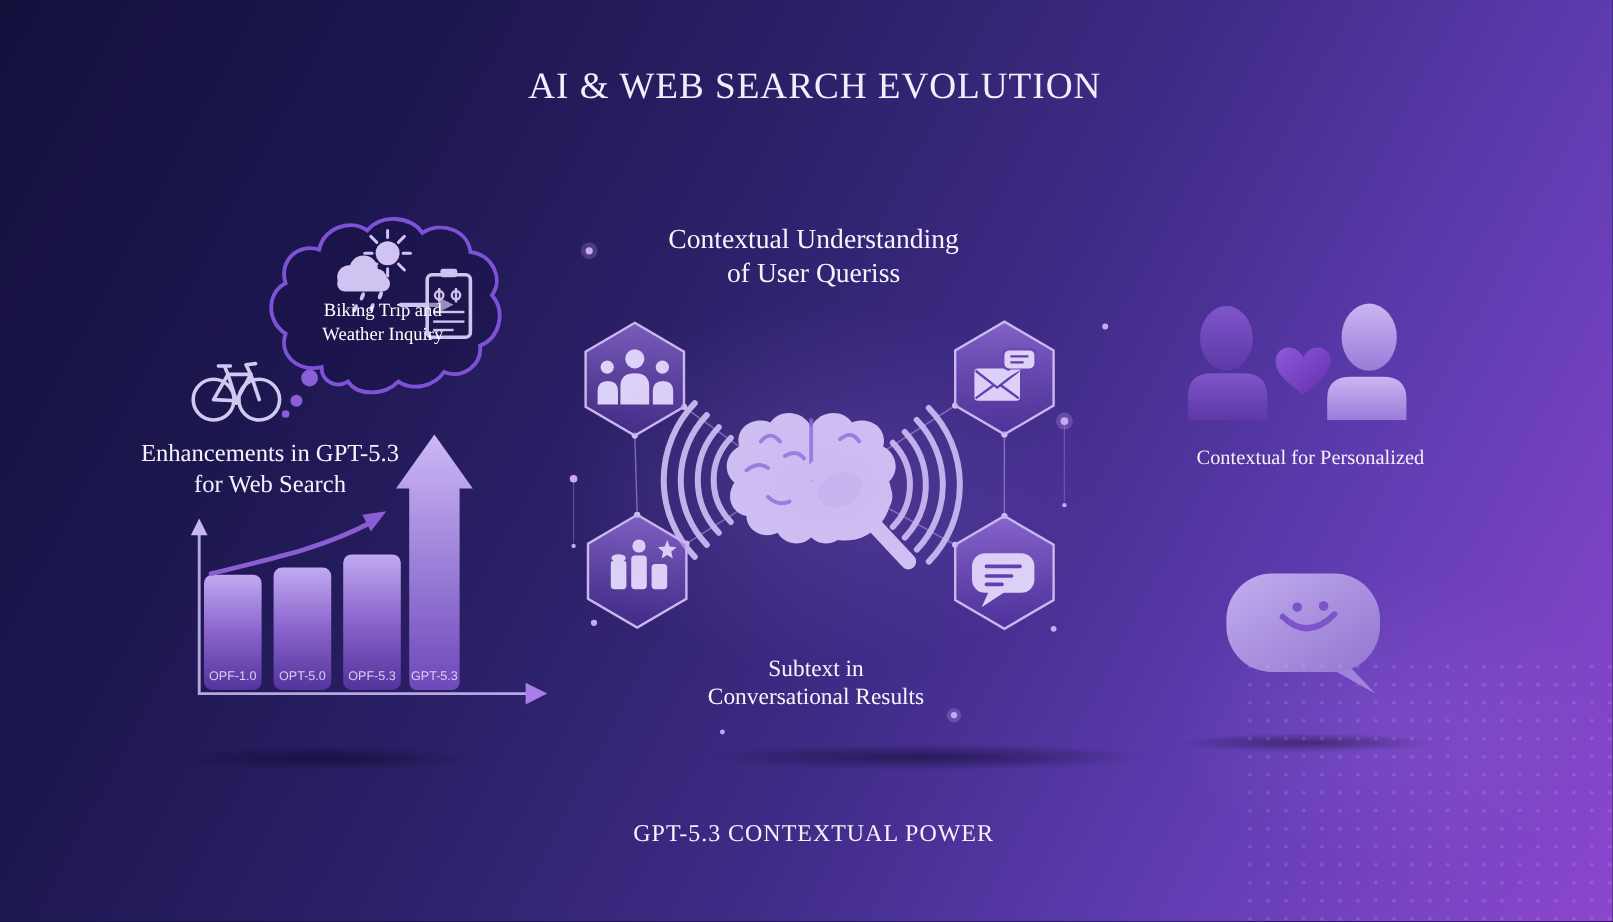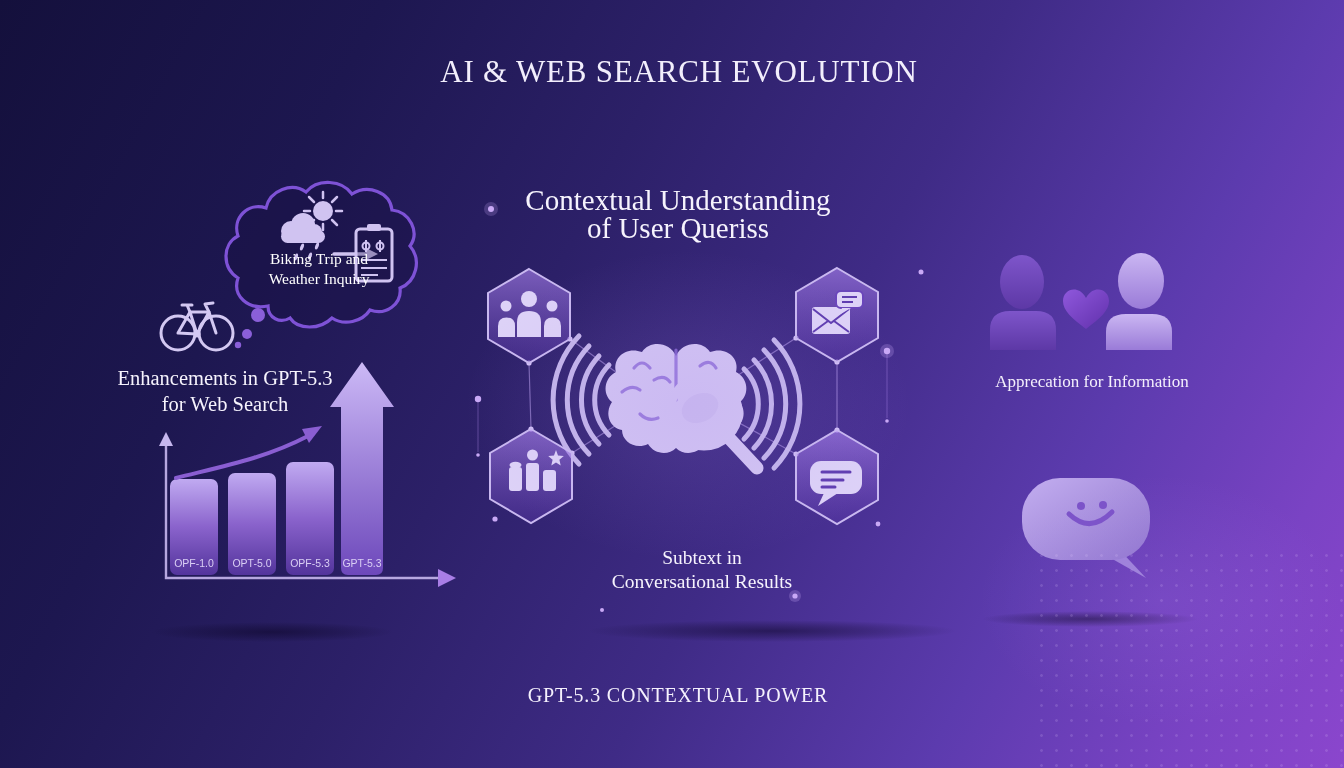--- a/index.html
+++ b/index.html
@@ -14,22 +14,22 @@
     background:radial-gradient(closest-side,rgba(190,140,255,.12),rgba(190,140,255,0) 70%);}
   .dotgrid{position:absolute;right:0;bottom:0;width:310px;height:220px;opacity:.45;pointer-events:none;
     background-image:radial-gradient(rgba(232,208,255,.35) 1.3px,transparent 1.5px);
     background-size:15px 15px;}
   .txt{position:absolute;text-align:center;transform:translateX(-50%);white-space:nowrap;font-family:Liberation Serif, serif;}
   .txt span{display:block;}
   #title{left:679px;top:54px;font-size:31px;letter-spacing:.8px;color:#f2eefc;}
   #footer-title{left:678px;top:684px;font-size:20px;letter-spacing:.8px;color:#f5f1fd;}
   #cloud-text{left:319px;top:249px;font-size:15.5px;line-height:20px;color:#ffffff;text-align:center;}
   #left-caption{left:225px;top:365px;font-size:20.5px;line-height:26px;color:#f6f3fd;}
-  #center-heading{left:678px;top:186px;font-size:29px;line-height:28px;color:#f6f3fd;}
-  #center-caption{left:680px;top:546px;font-size:19.5px;line-height:24px;color:#f6f3fd;margin-left:22px;}
+  #center-heading{left:678px;top:186px;font-size:23px;line-height:28px;color:#f6f3fd;}
+  #center-caption{left:680px;top:546px;font-size:19.5px;line-height:24px;color:#f6f3fd;}
   #right-caption{left:1092px;top:371px;font-size:17px;line-height:21px;color:#f4f0fc;}
   svg text{font-family:"Liberation Sans",sans-serif;}
 </style>
 </head>
 <body>
 
 <div id="stage">
   <div class="glow"></div>
   <div class="glow2"></div>
   <div class="dotgrid"></div>
@@ -287,17 +287,17 @@
     <span>Contextual Understanding</span>
     <span>of User Queriss</span>
   </div>
 
   <div class="txt" id="center-caption">
     <span>Subtext in</span>
     <span>Conversational Results</span>
   </div>
 
   <div class="txt" id="right-caption">
-    <span>Apprecation for Information</span>
+    <span>Contextual for Personalized</span>
   </div>
 
   <div class="txt" id="footer-title">GPT-5.3 CONTEXTUAL POWER</div>
 </div>
 
 </body></html>

